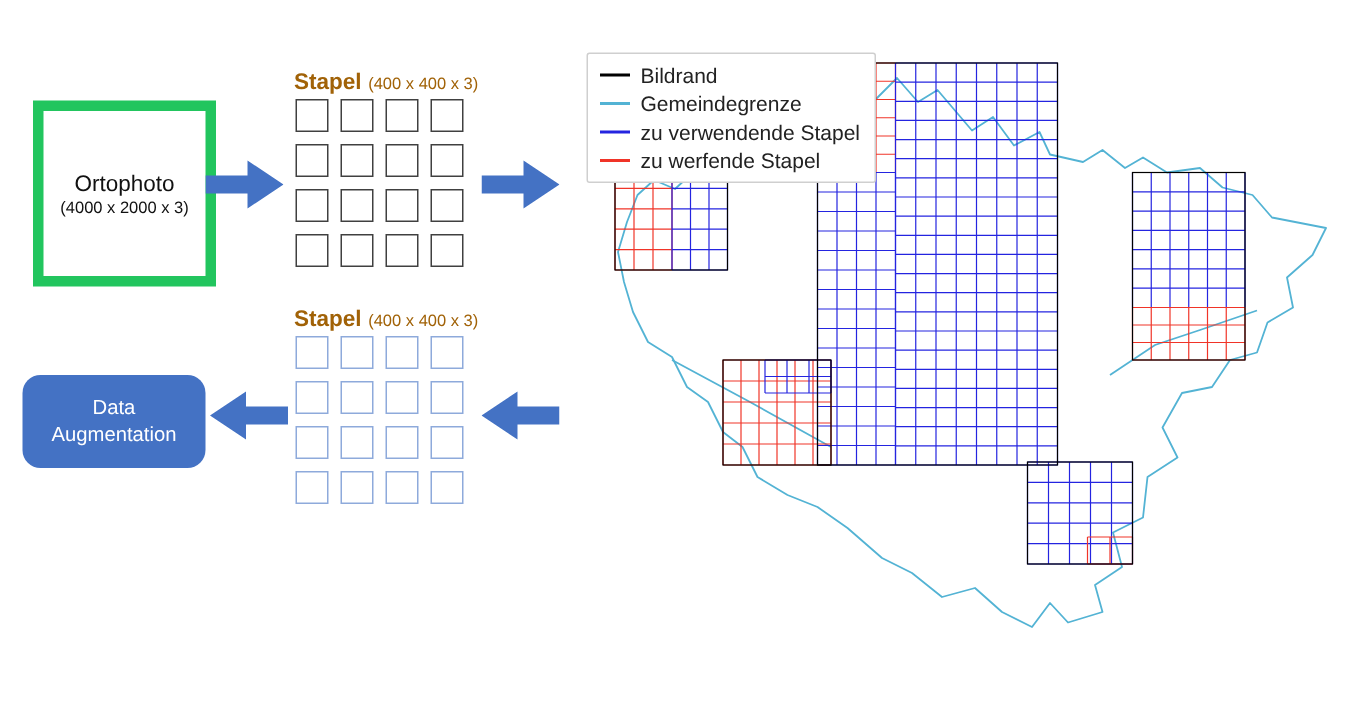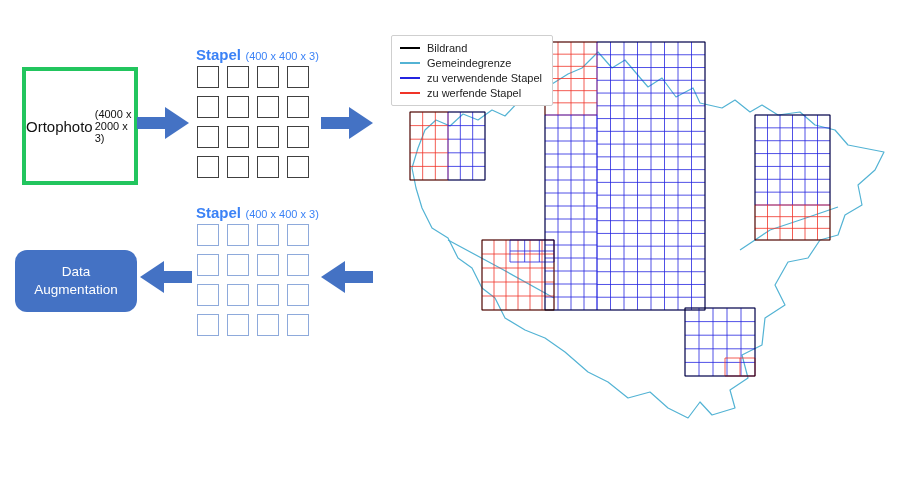--- a/index.html
+++ b/index.html
@@ -1,26 +1,26 @@
 <!DOCTYPE html>
 <html><head>
 <meta charset="utf-8">
 <style>
   html,body{margin:0;padding:0;background:#ffffff;}
   body{width:898px;height:479px;overflow:hidden;font-family:"Liberation Sans",sans-serif;position:relative;}
   .abs{position:absolute;}
 
   
-  #ortho-box{left:22px;top:67px;width:108px;height:110px;border:4px solid #22c55e;
-    display:flex;flex-direction:row;align-items:center;justify-content:center;gap:2px;background:#fff;}
+  #ortho-box{left:22px;top:67px;width:108px;height:110px;border:7px solid #22c55e;
+    display:flex;flex-direction:column;align-items:center;justify-content:center;gap:2px;background:#fff;}
   .ortho-title{font-size:15px;color:#111;}
   .ortho-sub{font-size:11px;color:#111;}
 
   
-  .stack-label{left:196px;white-space:nowrap;color:#3b82f6;}
+  .stack-label{left:196px;white-space:nowrap;color:#a16207;}
   .stack-title{font-size:15px;font-weight:bold;}
   .stack-sub{font-size:11px;}
 
   
   .stack-grid{display:grid;grid-template-columns:repeat(4,22px);grid-auto-rows:22px;gap:8px;}
   .stack-grid .cell{width:22px;height:22px;border:1px solid #404040;background:#fff;box-sizing:border-box;}
 
   
   #aug-box{left:15px;top:250px;width:122px;height:62px;border-radius:12px;background:#4472C4;
     color:#fff;display:flex;align-items:center;justify-content:center;text-align:center;
@@ -34,21 +34,21 @@
   #arrow-4{left:140px;top:259px;}
 
   
   #map-svg{left:388px;top:25px;}
 
   
   #legend{left:391px;top:35px;background:#ffffff;border:1px solid #cfcfcf;border-radius:2px;
     padding:6px 10px 6px 8px;display:flex;flex-direction:column;gap:3px;z-index:5;}
   .legend-row{display:flex;align-items:center;gap:7px;}
   .legend-swatch{display:inline-block;width:20px;height:2px;flex:0 0 auto;}
-  .legend-label{font-size:11px;color:#222;white-space:nowrap;}
+  .legend-label{font-size:14px;color:#222;white-space:nowrap;}
 </style>
 </head>
 <body>
 
 <div class="abs" id="ortho-box">
   <div class="ortho-title">Ortophoto</div>
   <div class="ortho-sub">(4000 x 2000 x 3)</div>
 </div>
 
 <svg class="abs arrow" id="arrow-1" viewBox="0 0 52 36">

